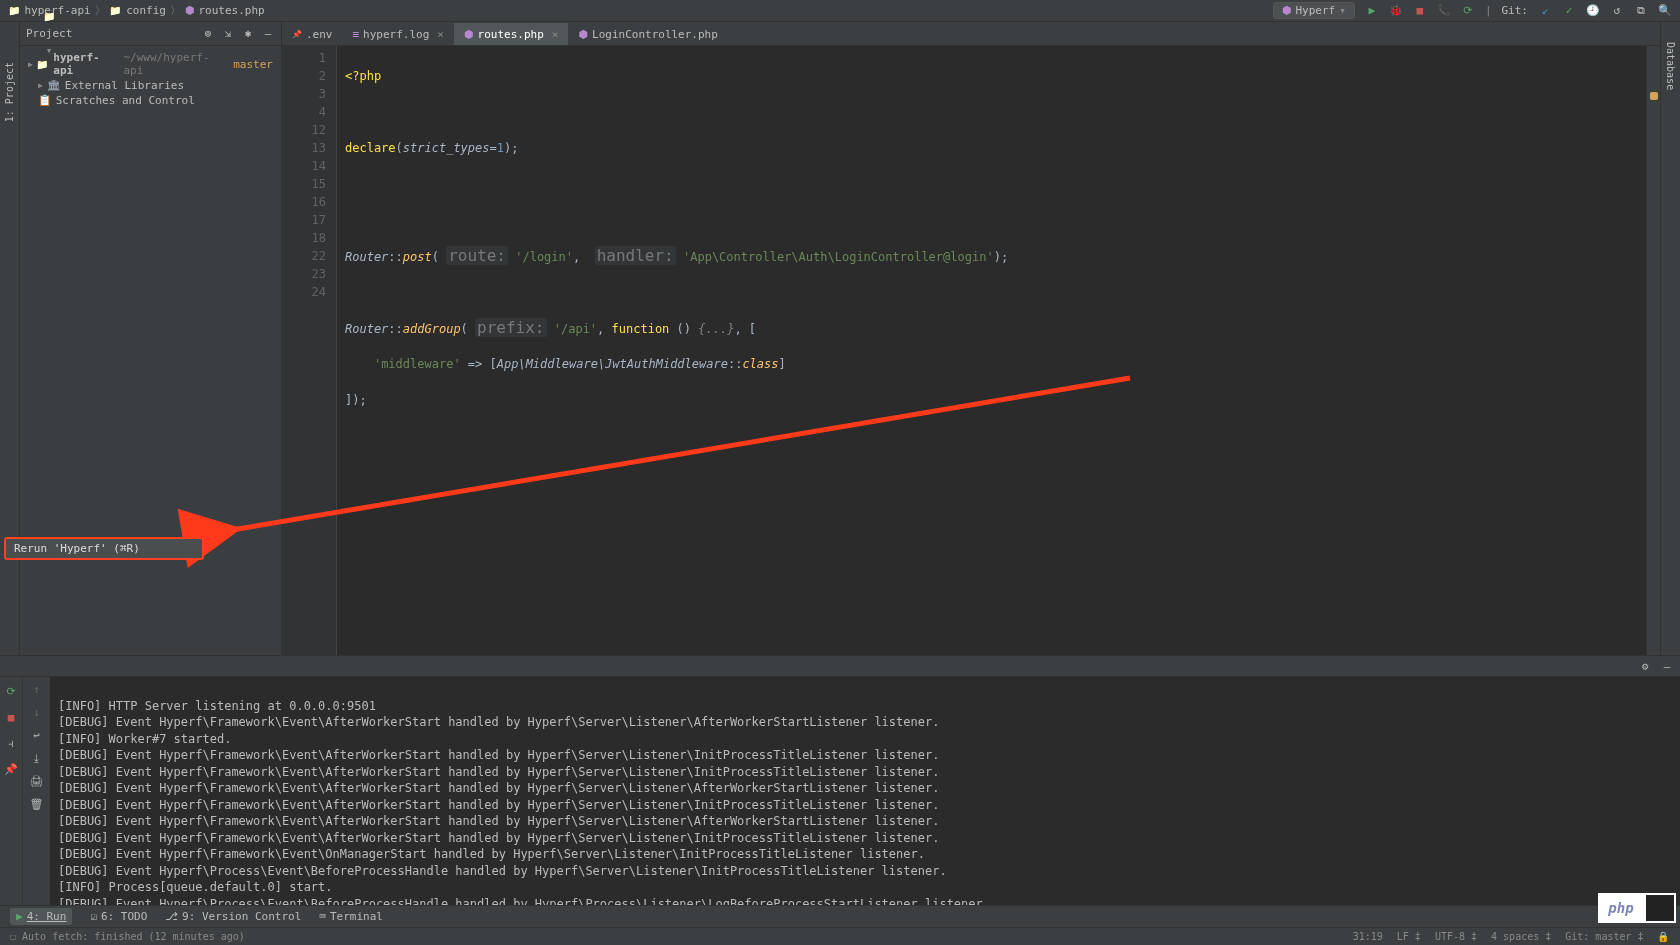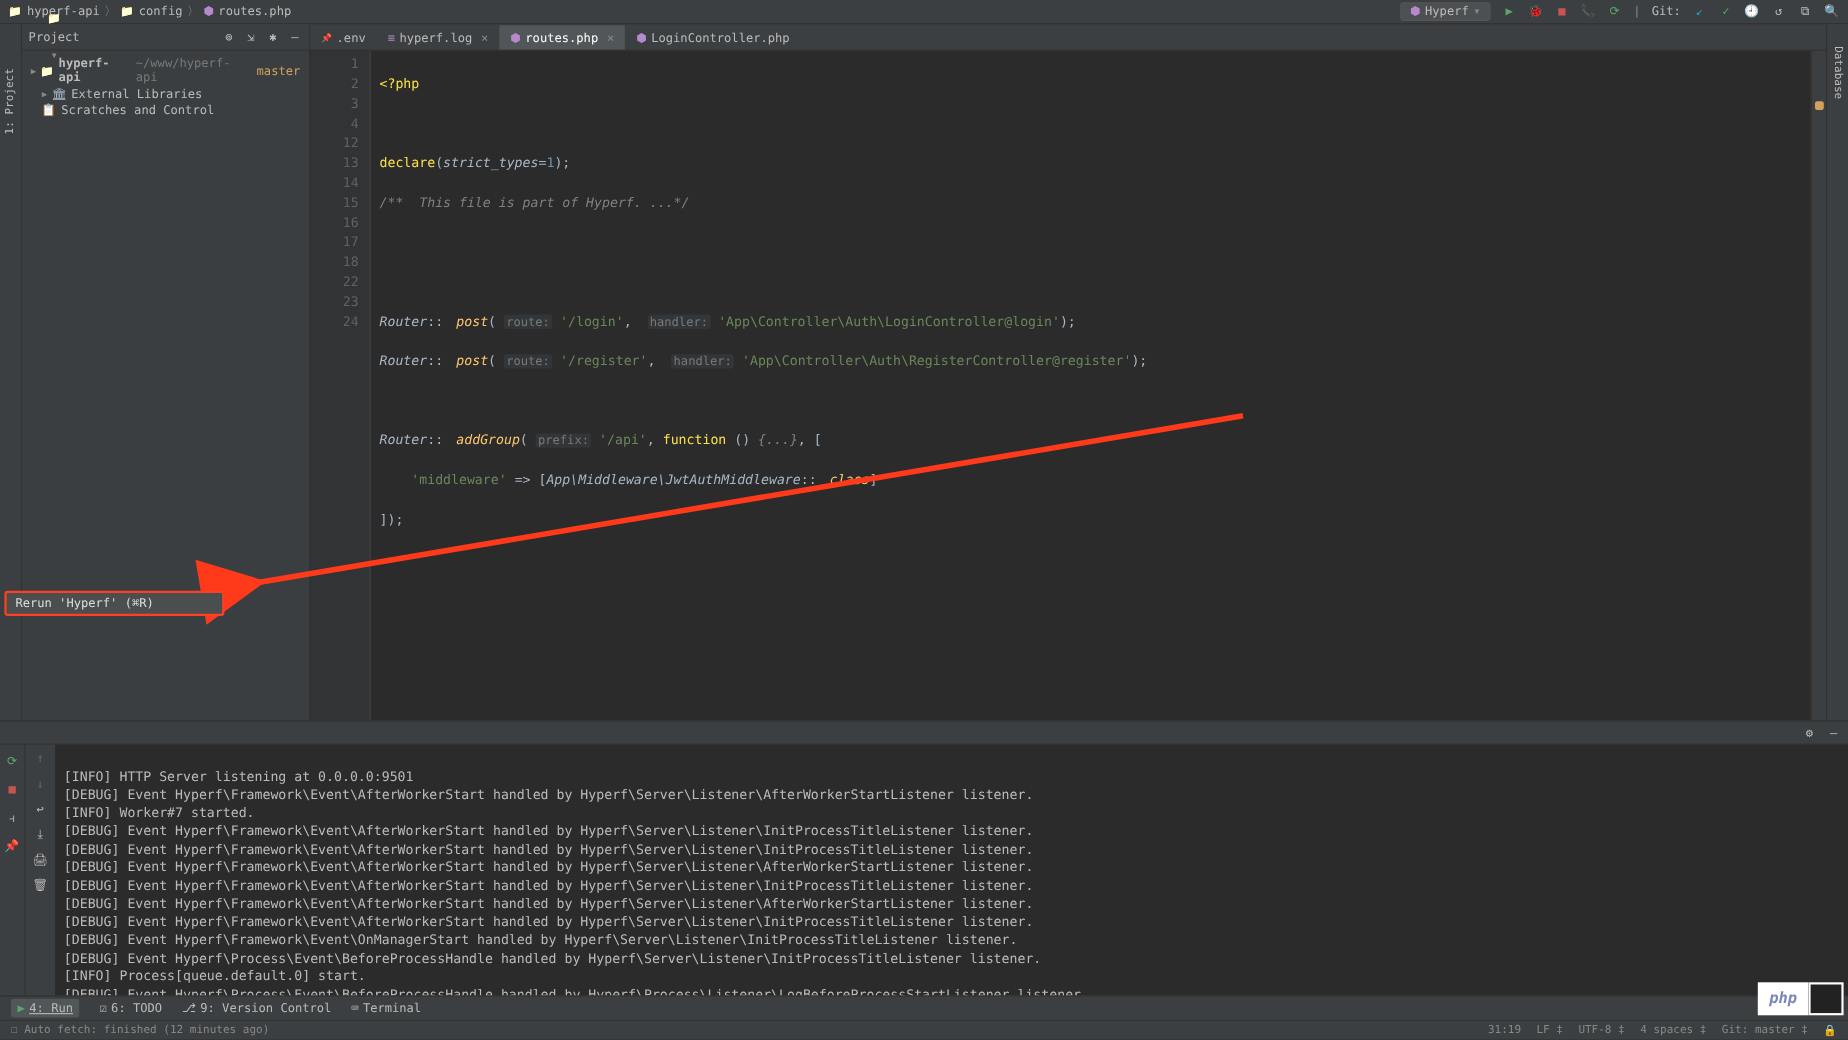--- a/index.html
+++ b/index.html
@@ -39,22 +39,22 @@
 .editor-content { display: flex; flex: 1; position: relative; overflow: hidden; }
 .gutter { width: 55px; background: #313335; color: #606366; text-align: right; padding: 3px 10px 3px 0; font-size: 12px; line-height: 18px; font-family: 'Menlo', monospace; border-right: 1px solid #444; }
 .code { flex: 1; padding: 3px 8px; font-family: 'Menlo', monospace; font-size: 12px; line-height: 18px; white-space: pre; color: #a9b7c6; position: relative; }
 .code .kw { color: #fde047; }
 .code .fn { color: #ffc66d; font-style: italic;}
 .code .str { color: #6a8759; }
 .code .num { color: #6897bb; }
 .code .cmt { color: #808080; font-style: italic; }
 .code .cls { color: #a9b7c6; font-style: italic; }
 .code .op { color: #a9b7c6; }
-.code .hint { color: #787878; background: #333638; padding: 0 2px; border-radius: 2px; font-size: 11px; }
-.code .static { font-style: italic; margin-left: 12px; }
+.code .hint { color: #787878; background: #333638; padding: 0 2px; border-radius: 2px; font-size: 16px; }
+.code .static { font-style: italic; }
 .code-line { height: 18px; }
 .current-line-marker { position: absolute; left: 0; right: 0; height: 18px; background: #323232; z-index: -1; }
 .right-gutter { width: 14px; background: #3c3f41; border-left: 1px solid #323232; }
 .right-sidebar { width: 20px; background: #3c3f41; border-left: 1px solid #323232; display: flex; flex-direction: column; align-items: center; padding-top: 20px; }
 .layout-bottom { position: absolute; left: 0; right: 0; bottom: 40px; background: #2b2b2b; }
 .tool-tab-bar { height: 22px; background: #3c3f41; display: flex; align-items: center; justify-content: space-between; padding: 0 6px; border-top: 1px solid #323232; border-bottom: 1px solid #323232; }
 .console-row { display: flex; }
 .console-left { width: 40px; background: #3c3f41; display: flex; flex-direction: column; align-items: center; padding: 6px 0; gap: 10px; }
 .console-left .c-icon { width: 16px; height: 16px; display: flex; align-items: center; justify-content: center; cursor: pointer; }
 .run-col2 { width: 28px; background: #3c3f41; display: flex; flex-direction: column; align-items: center; padding: 6px 0; gap: 10px; border-left: 1px solid #333; }
@@ -190,25 +190,23 @@
           <div>17</div>
           <div>18</div>
           <div>22</div>
           <div>23</div>
           <div>24</div>
       </div>
       <div class="code">
 <div class="code-line"><span class="kw">&lt;?php</span></div>
 <div class="code-line"></div>
 <div class="code-line"><span class="kw">declare</span>(<span class="cls">strict_types</span>=<span class="num">1</span>);</div>
-<div class="code-line"><span class="cmt">/**  This file is part of Hyperf. ...*/</span></div>
 <div class="code-line"></div>
 <div class="code-line"></div>
 <div class="code-line"><span class="cls">Router</span>::<span class="fn static">post</span>( <span class="hint">route:</span> <span class="str">'/login'</span>,  <span class="hint">handler:</span> <span class="str">'App\Controller\Auth\LoginController@login'</span>);</div>
-<div class="code-line"><span class="cls">Router</span>::<span class="fn static">post</span>( <span class="hint">route:</span> <span class="str">'/register'</span>,  <span class="hint">handler:</span> <span class="str">'App\Controller\Auth\RegisterController@register'</span>);</div>
 <div class="code-line"></div>
 <div class="code-line"><span class="cls">Router</span>::<span class="fn static">addGroup</span>( <span class="hint">prefix:</span> <span class="str">'/api'</span>, <span class="kw">function</span> () <span class="cmt">{...}</span>, [</div>
 <div class="code-line">    <span class="str">'middleware'</span> <span class="op">=&gt;</span> [<span class="cls">App\Middleware\JwtAuthMiddleware</span>::<span class="fn static">class</span>]</div>
 <div class="code-line"><span>]);</span></div>
 <div class="code-line"><div class="current-line-marker"></div></div>
       </div>
       <div class="right-gutter">
         <div class="indicator-yellow"></div>
       </div>
     </div>

